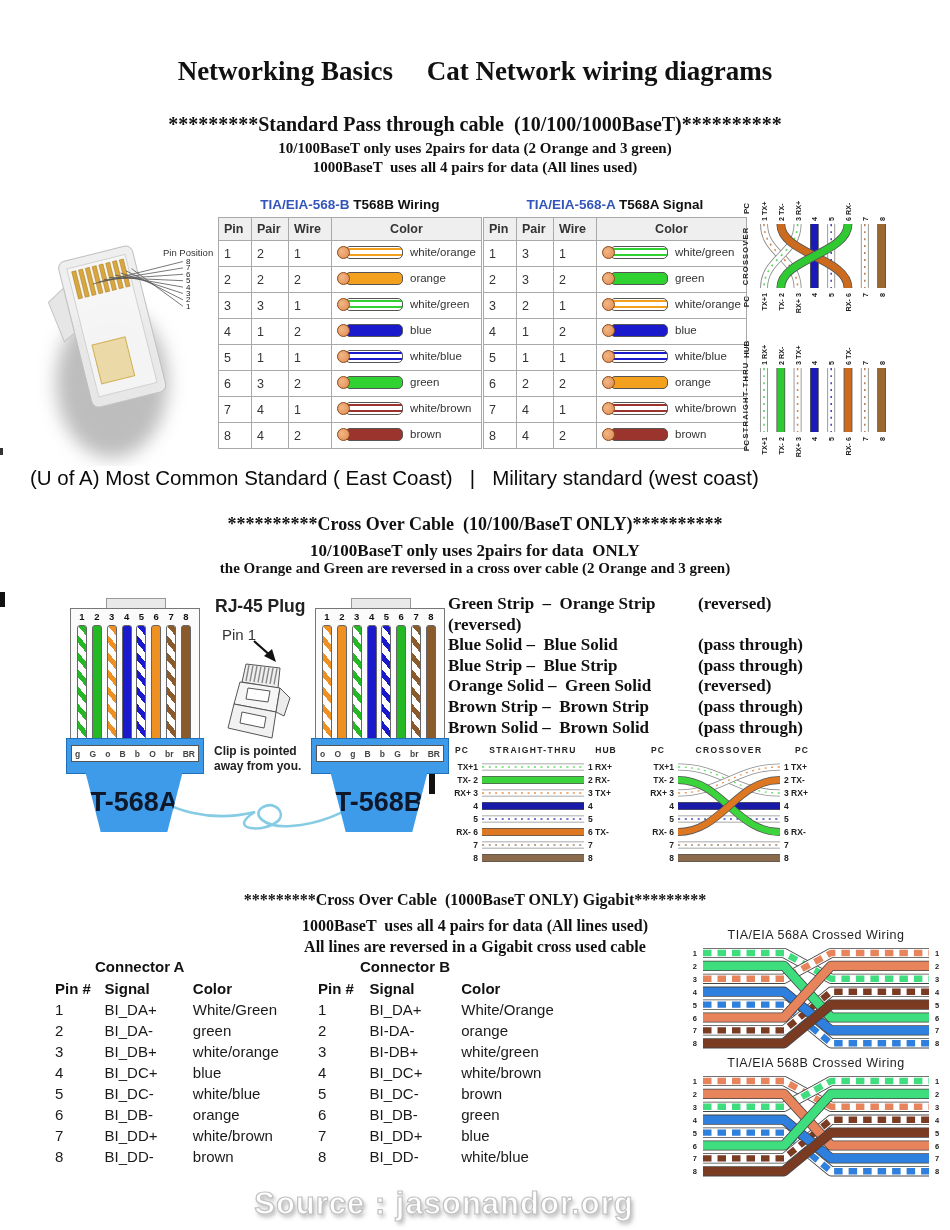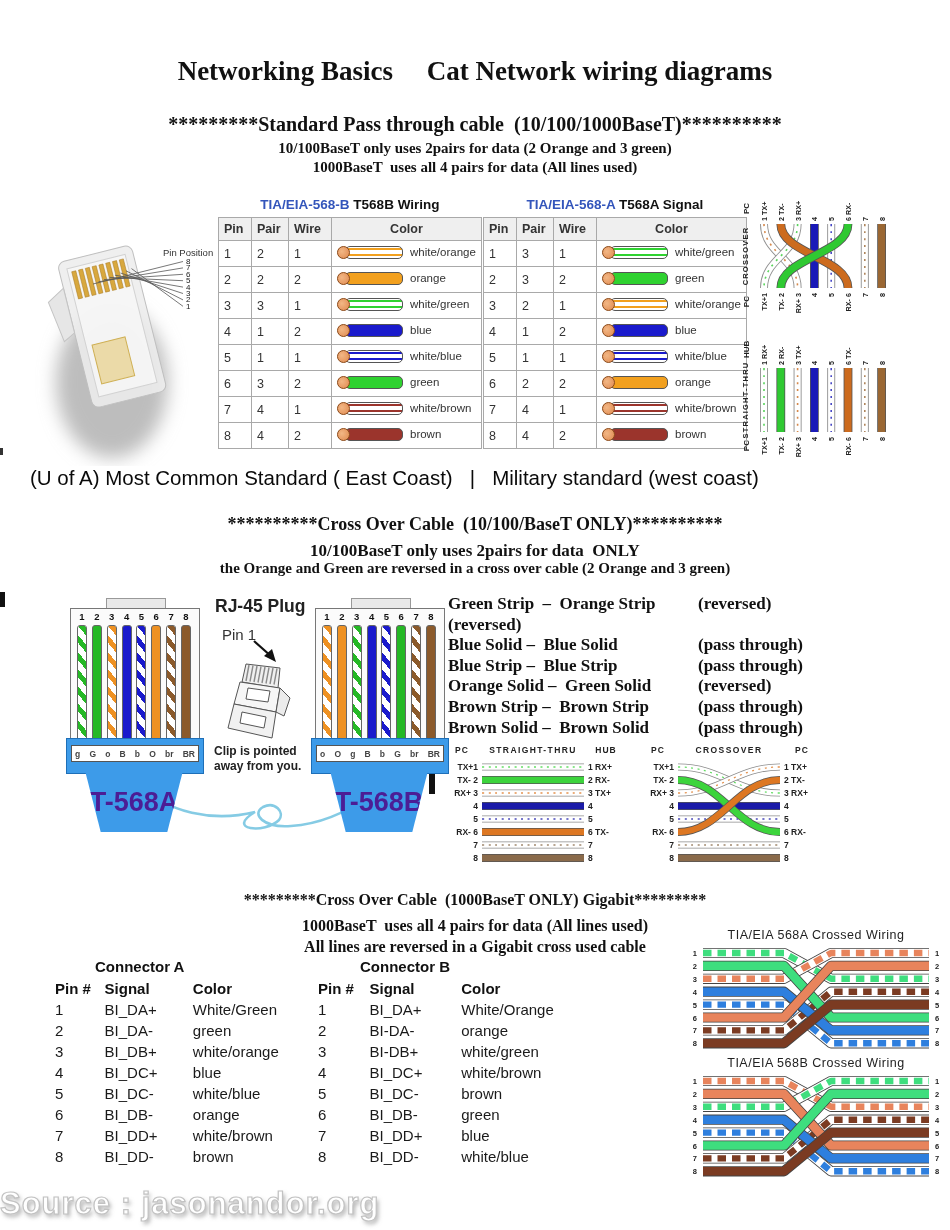--- a/index.html
+++ b/index.html
@@ -29,38 +29,38 @@
   .plug .pnums span{width:10px;text-align:center;font-size:9.5px;font-weight:bold;color:#111;}
   .plug .pwires{position:absolute;top:27px;left:7px;width:114px;height:148px;display:flex;justify-content:space-between;z-index:0;}
   .plug .pwire{width:8px;border:1px solid #666;border-radius:3px 3px 0 0;}
   .plug .pblue{position:absolute;top:140px;left:-4px;width:136px;height:34px;background:#3D9BE9;border:1px solid #1E6FB8;z-index:3;}
   .plug .letters{position:absolute;top:6px;left:4px;right:4px;height:15px;background:#fff;border:1px solid #555;
                  display:flex;justify-content:space-between;align-items:center;padding:0 3px;}
   .plug .letters span{font-size:8.5px;font-weight:bold;color:#444;}
   .plug .ptrap{position:absolute;top:174px;left:0;width:128px;height:60px;background:#3D9BE9;z-index:3;
                clip-path:polygon(12% 0,88% 0,76% 100%,24% 100%);
                display:flex;align-items:center;justify-content:center;
-               font-size:27px;font-weight:bold;color:#4c1d95;}
+               font-size:27px;font-weight:bold;color:#0f172a;}
 
   
   .maprow{display:flex;height:20.6px;font-family:"Liberation Serif",serif;font-weight:bold;font-size:17px;color:#111;}
   .maprow .pair{width:250px;white-space:pre;}
   .maprow .note{width:120px;white-space:pre;}
 
   
   .ctable .cttl{font-weight:bold;font-size:15px;margin-bottom:3px;}
   .crow{display:flex;height:21px;font-size:15px;color:#1a1a1a;align-items:center;}
   .crow.hdr{font-weight:bold;color:#111;}
   .crow span:nth-child(1){width:55px;}
   .crow span:nth-child(2){width:98px;}
   .crow span:nth-child(3){width:130px;}
 
   .dtitle{font-size:12.5px;color:#222;text-align:center;letter-spacing:.5px;}
 
-  .footer{position:absolute;top:1186px;left:0;width:888px;height:44px;text-align:left;}
+  .footer{position:absolute;top:1186px;left:0;width:888px;height:44px;text-align:center;}
   .footer span{font-size:31px;font-weight:bold;letter-spacing:1px;color:#fff;
                -webkit-text-stroke:1.2px #C2C2C2;
                text-shadow:2px 3px 4px rgba(110,110,110,.55);}
   .artifact{position:absolute;background:#111;}
 </style>
 </head>
 <body>
 
 <div class="abs center serif pre" style="top:56px;font-size:27px;font-weight:bold;">Networking Basics     Cat Network wiring diagrams</div>
 

